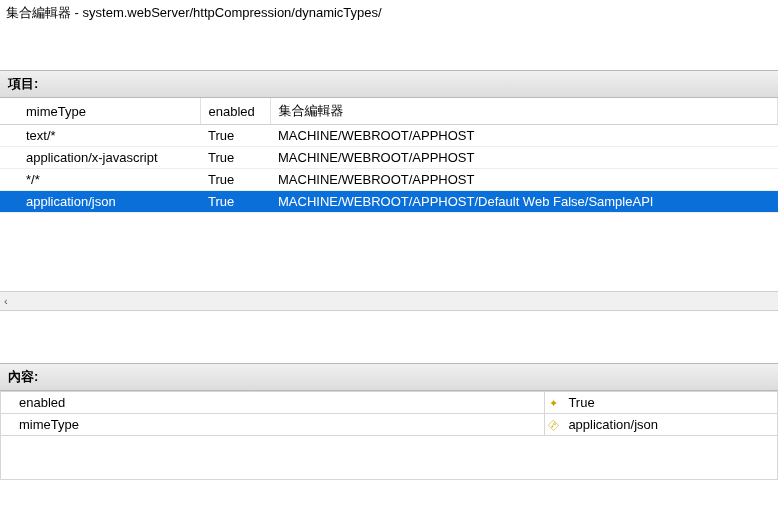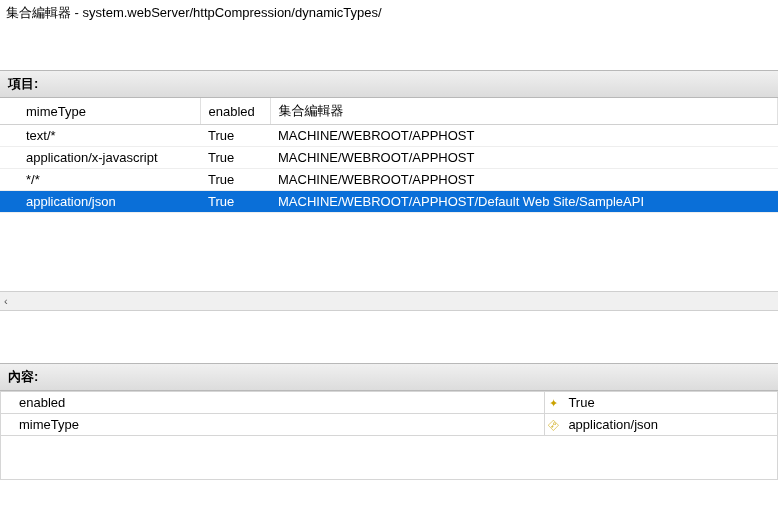--- a/index.html
+++ b/index.html
@@ -119,21 +119,21 @@
         <td>MACHINE/WEBROOT/APPHOST</td>
       </tr>
       <tr>
         <td class="indent">*/*</td>
         <td>True</td>
         <td>MACHINE/WEBROOT/APPHOST</td>
       </tr>
       <tr class="row-selected">
         <td class="indent">application/json</td>
         <td>True</td>
-        <td>MACHINE/WEBROOT/APPHOST/Default Web Site/SampleAPI</td>
+        <td>MACHINE/WEBROOT/APPHOST/Default Web False/SampleAPI</td>
       </tr>
     </tbody>
 </table>
 <div class="empty-rows"></div>
 
 <div class="scroll-strip">
   <span class="chev">‹</span>
 </div>
 
 <div class="gap"></div>

